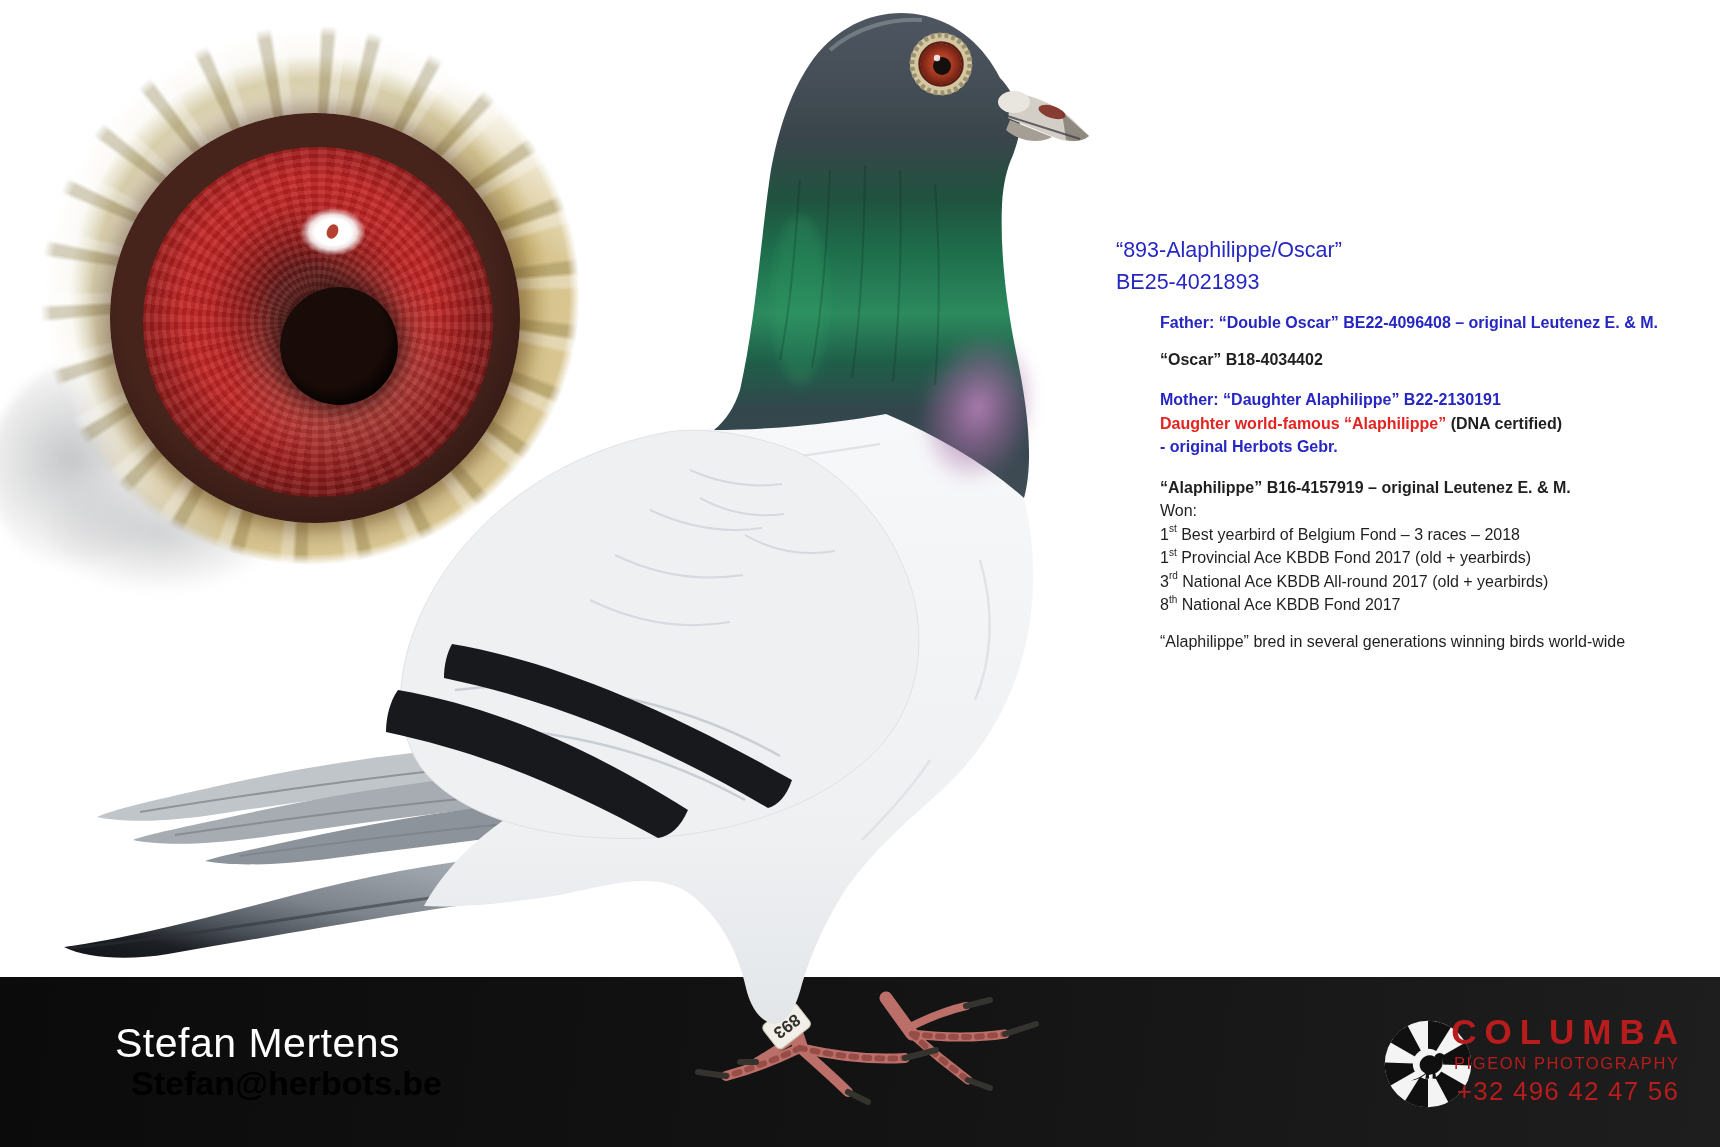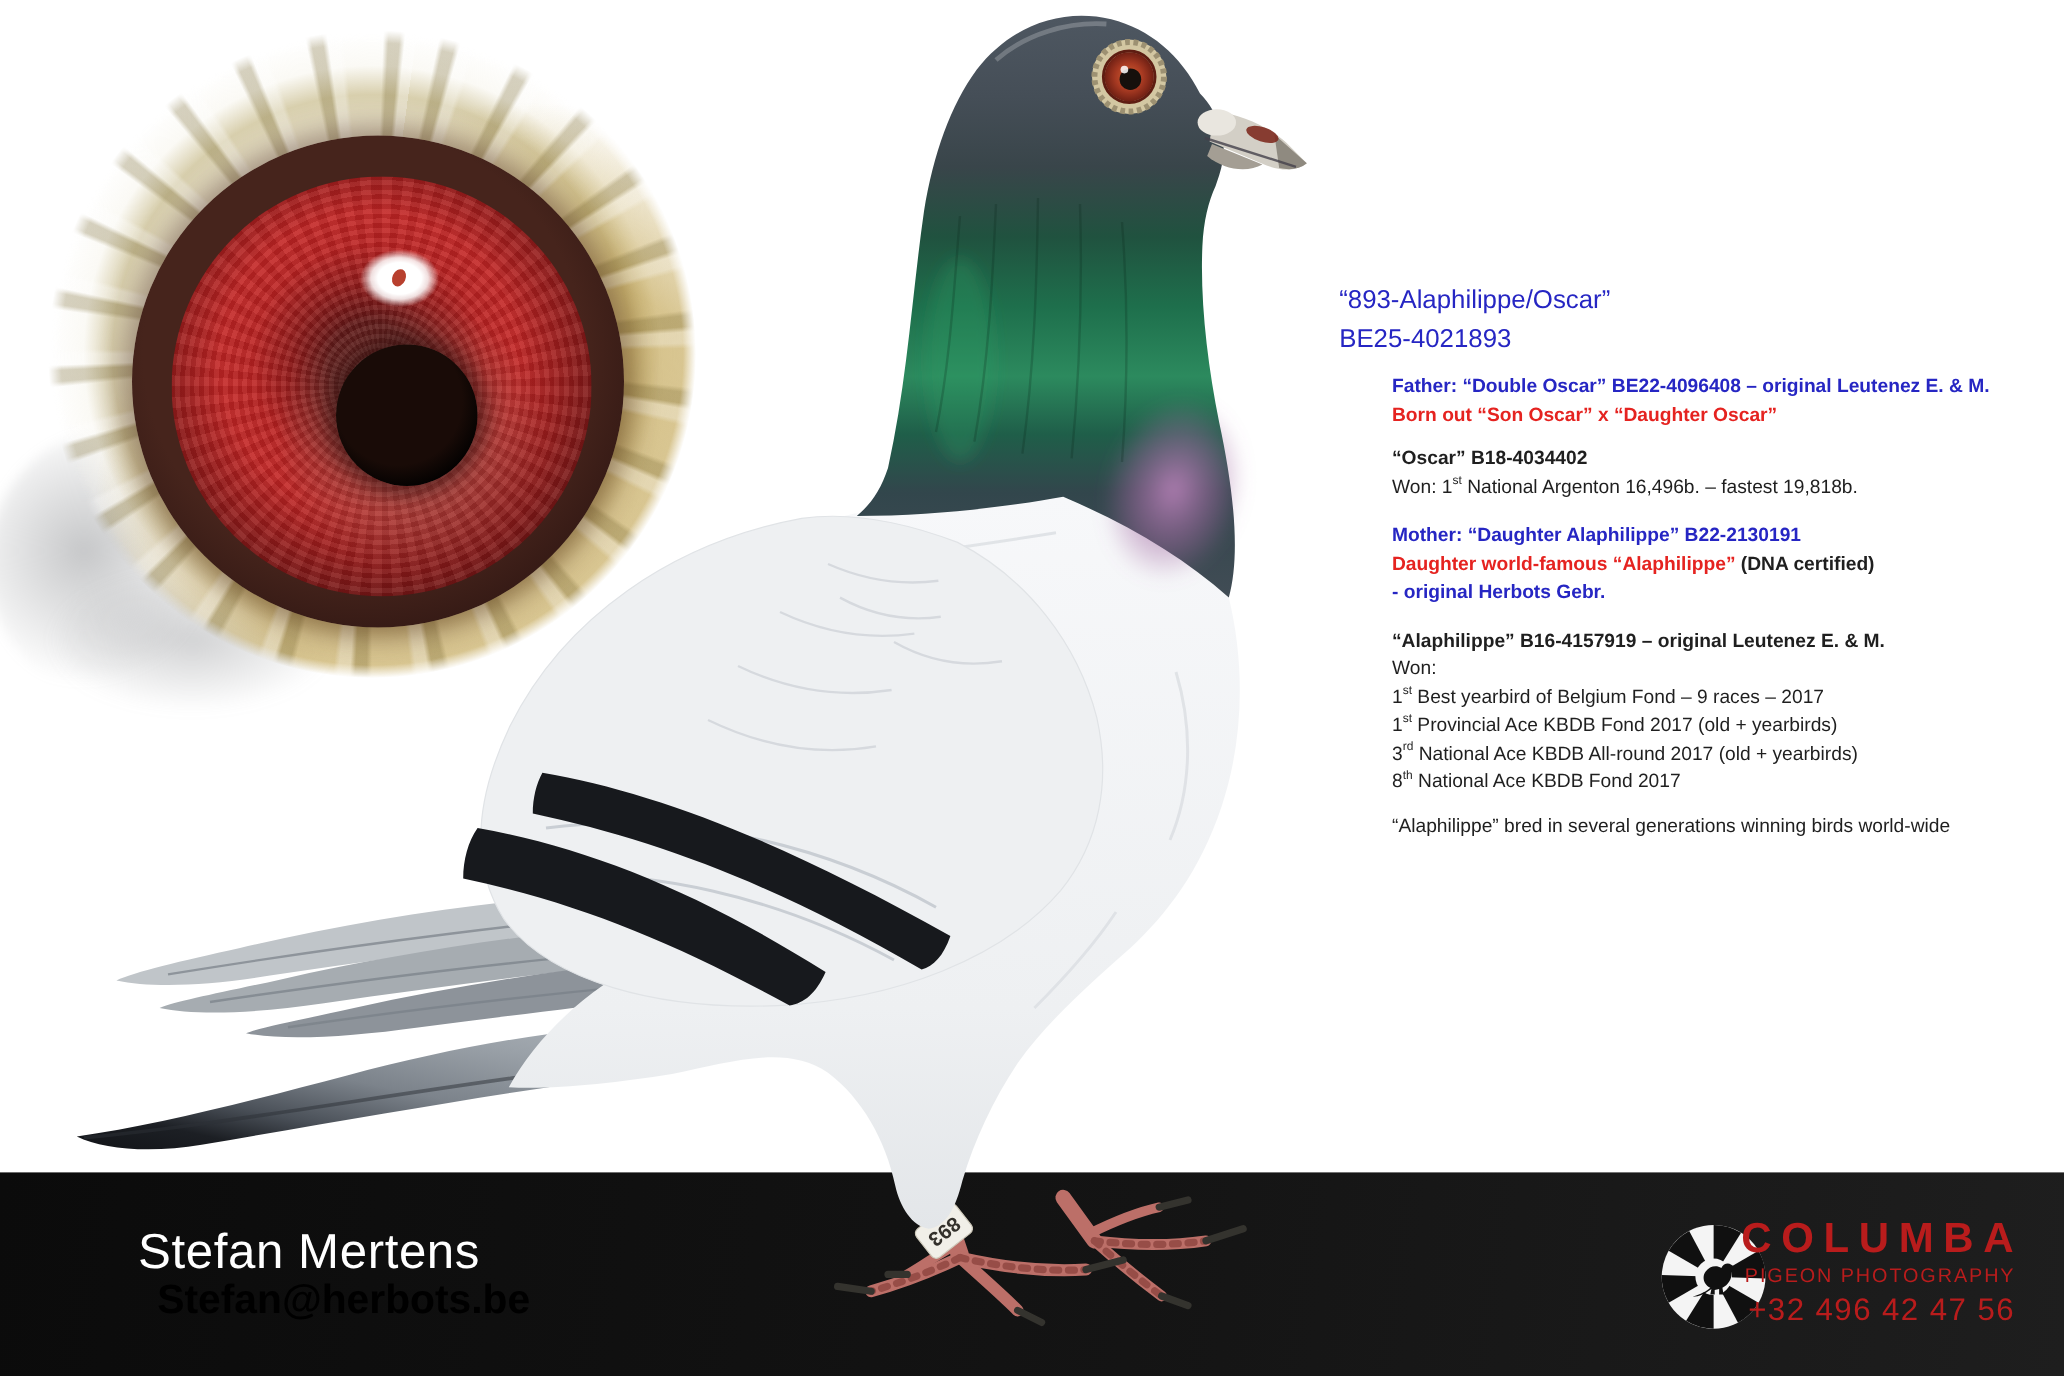--- a/index.html
+++ b/index.html
@@ -251,38 +251,36 @@
       <circle cx="937" cy="58" r="3.2" fill="rgba(255,255,255,.85)"></circle>
     </g>
   </svg>
 
   <div class="pedigree">
     <div class="t-blue big">“893-Alaphilippe/Oscar”</div>
     <div class="t-blue big">BE25-4021893</div>
 
     <div class="sec">
       <div class="b t-blue">Father: “Double Oscar” BE22-4096408 – original Leutenez E. &amp; M.</div>
-      <div class="b t-red">Born out “Son Oscar” x  “Daughter Oscar”</div>
     </div>
 
     <div class="sec">
       <div class="b">“Oscar” B18-4034402</div>
-      <div><span>Won: 1</span><sup>st</sup><span> National Argenton 16,496b. – fastest 19,818b.</span></div>
     </div>
 
     <div class="sec mt17">
       <div class="b t-blue">Mother: “Daughter Alaphilippe” B22-2130191</div>
       <div class="b"><span class="t-red">Daughter world-famous “Alaphilippe”</span><span> (DNA certified)</span></div>
       <div class="b t-blue">- original Herbots Gebr.</div>
     </div>
 
     <div class="sec mt17">
       <div class="b">“Alaphilippe” B16-4157919 – original Leutenez E. &amp; M.</div>
       <div>Won:</div>
-      <div><span>1</span><sup>st</sup><span> Best yearbird of Belgium Fond – 9 races – 2017</span></div>
+      <div><span>1</span><sup>st</sup><span> Best yearbird of Belgium Fond – 3 races – 2018</span></div>
       <div><span>1</span><sup>st</sup><span> Provincial Ace KBDB Fond 2017 (old + yearbirds)</span></div>
       <div><span>3</span><sup>rd</sup><span> National Ace KBDB All-round 2017 (old + yearbirds)</span></div>
       <div><span>8</span><sup>th</sup><span> National Ace KBDB Fond 2017</span></div>
     </div>
 
     <div class="sec">
       <div>“Alaphilippe” bred in several generations winning birds world-wide</div>
     </div>
   </div>
 

